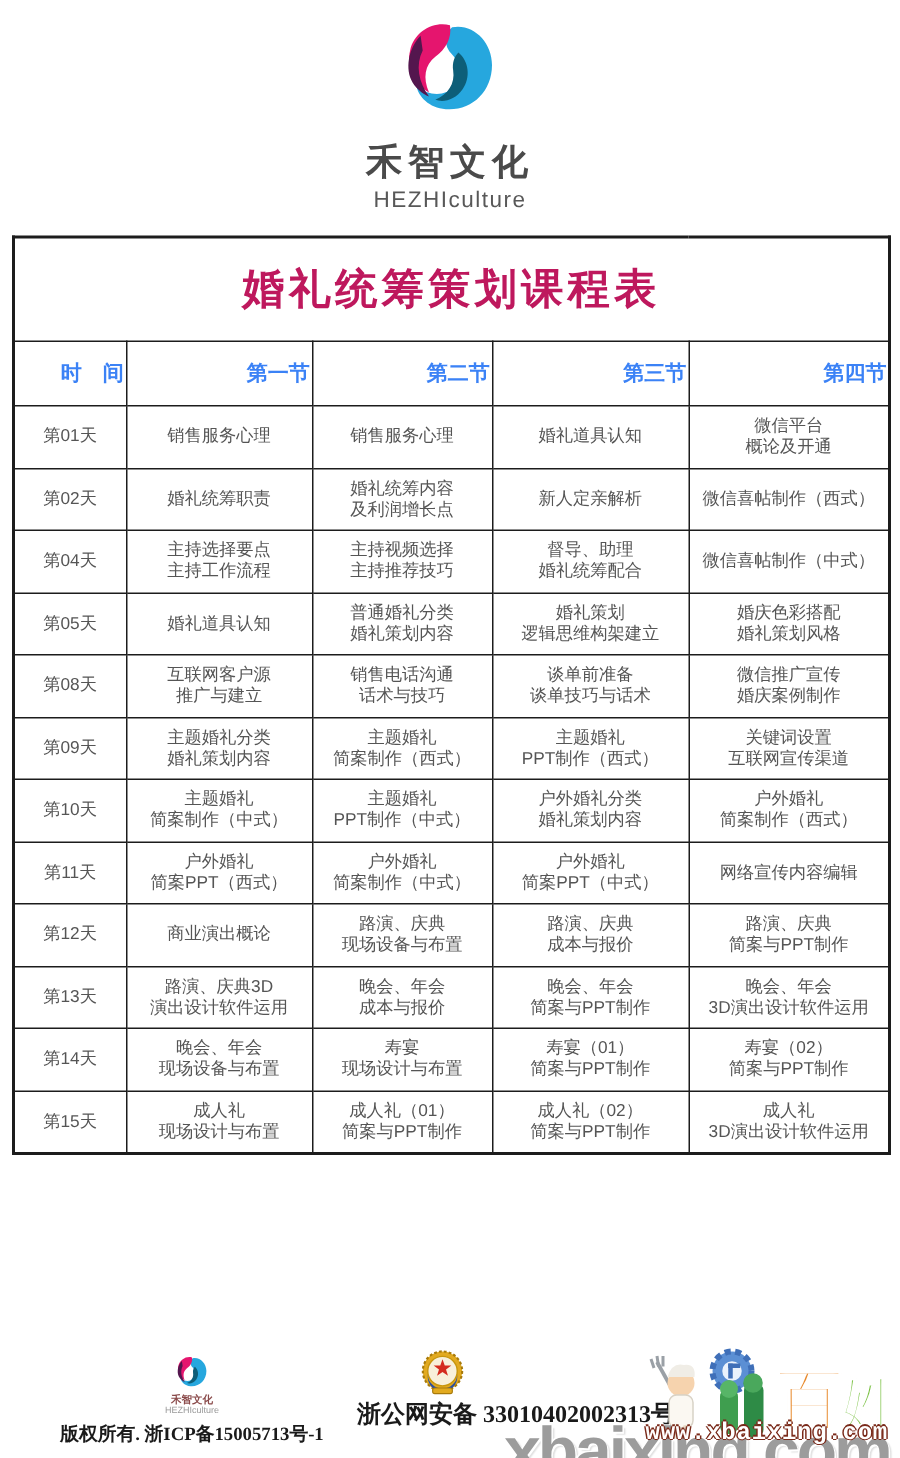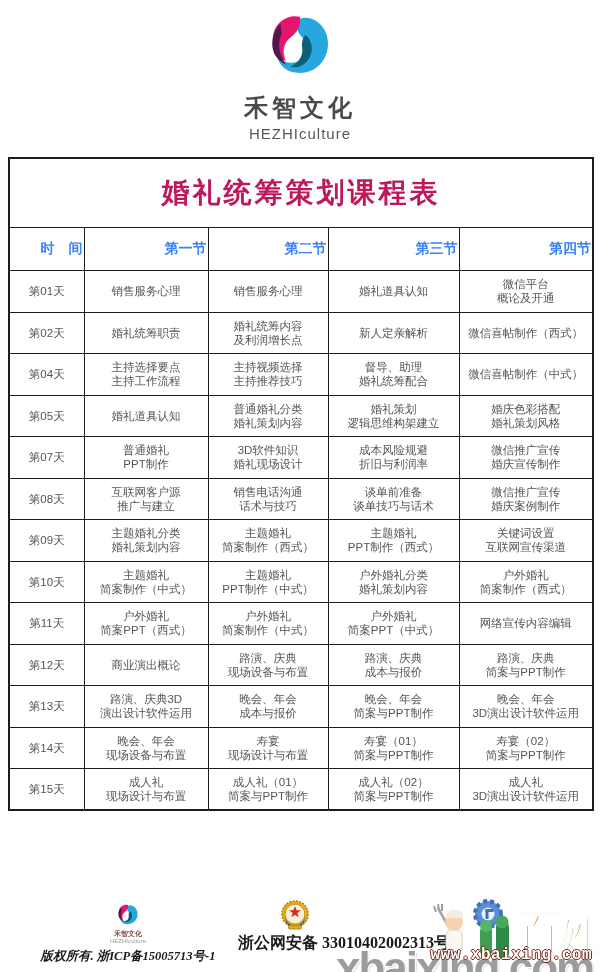--- a/index.html
+++ b/index.html
@@ -33,21 +33,21 @@
     vertical-align:middle;white-space:pre-line;padding:0 2px;
   }
   
   .footer{position:absolute;left:0;top:896px;width:600px;height:76px;}
   .f-left{position:absolute;left:28px;top:6px;width:200px;text-align:center;}
   .mini-logo-icon{width:24px;height:28px;display:block;margin:0 auto;}
   .mini-name{font-size:7px;font-weight:bold;color:#8a4a4a;line-height:8px;}
   .mini-sub{font-size:6px;color:#9a9a9a;line-height:7px;}
   .copy-text{
     font-size:12.5px;font-weight:bold;color:#1a1a1a;margin-top:3px;
-    font-family:"Liberation Serif", serif;white-space:nowrap;font-style:italic;
+    font-family:"Liberation Serif", serif;white-space:nowrap;
   }
   .f-mid{position:absolute;left:238px;top:2px;width:180px;}
   .badge-icon{width:30px;height:34px;display:block;margin:0 0 0 42px;}
   .sec-text{
     font-size:16px;font-weight:bold;color:#1a1a1a;margin-top:1px;
     font-family:"Liberation Serif", serif;white-space:nowrap;
   }
   .f-right{position:absolute;right:0;top:0;width:178px;height:76px;}
   .mascots{position:absolute;right:0;top:0;width:178px;height:66px;z-index:4;}
   .www-text{
@@ -130,31 +130,20 @@
         <td>第05天</td>
         <td>婚礼道具认知</td>
         <td>普通婚礼分类
 婚礼策划内容</td>
         <td>婚礼策划
 逻辑思维构架建立</td>
         <td>婚庆色彩搭配
 婚礼策划风格</td>
       </tr>
       <tr>
-        <td>第07天</td>
-        <td>普通婚礼
-PPT制作</td>
-        <td>3D软件知识
-婚礼现场设计</td>
-        <td>成本风险规避
-折旧与利润率</td>
-        <td>微信推广宣传
-婚庆宣传制作</td>
-      </tr>
-      <tr>
         <td>第08天</td>
         <td>互联网客户源
 推广与建立</td>
         <td>销售电话沟通
 话术与技巧</td>
         <td>谈单前准备
 谈单技巧与话术</td>
         <td>微信推广宣传
 婚庆案例制作</td>
       </tr>

